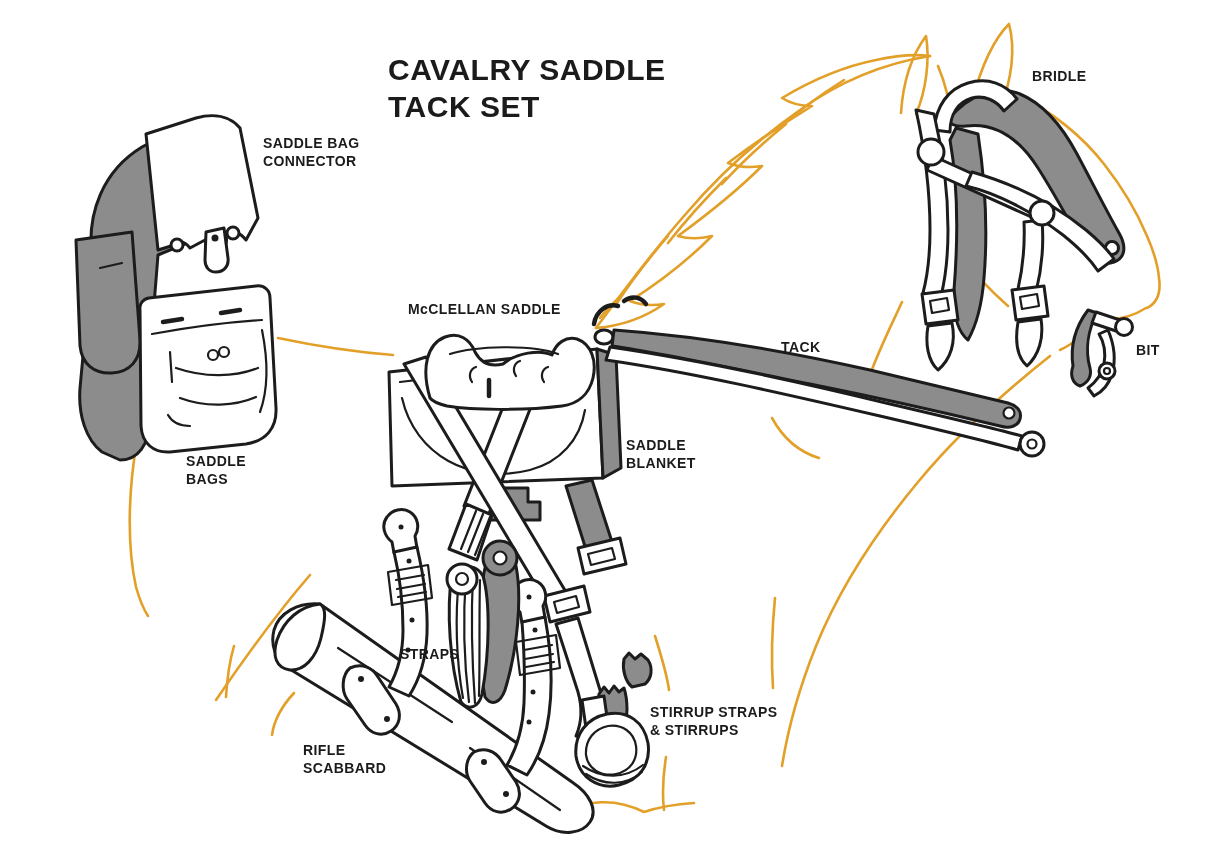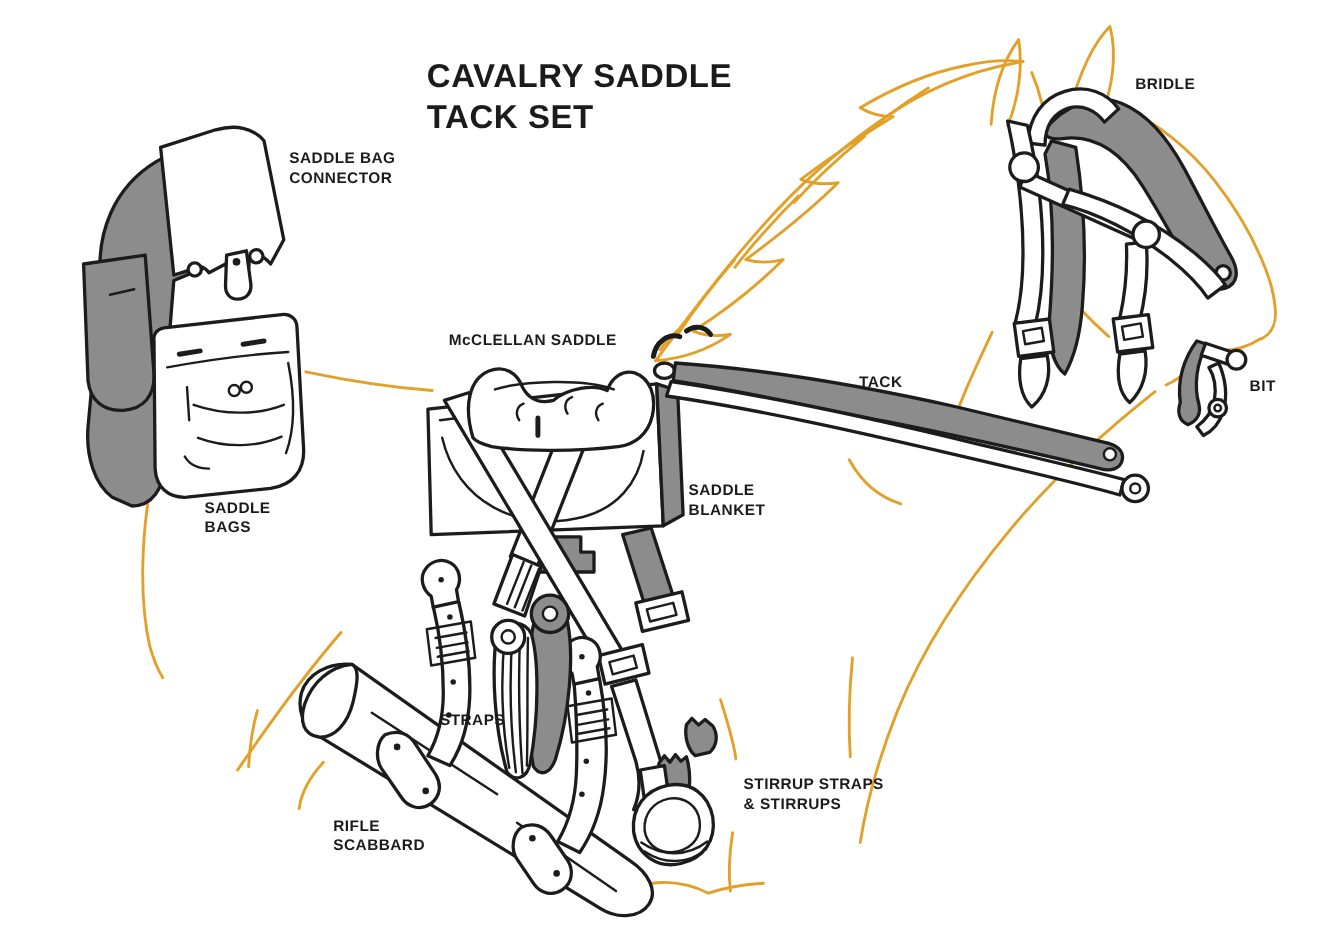--- a/index.html
+++ b/index.html
@@ -236,16 +236,16 @@
 BAGS</div>
 <div class="lbl" style="left:408px;top:300px">McCLELLAN SADDLE</div>
 <div class="lbl" style="left:626px;top:436px">SADDLE
 BLANKET</div>
 <div class="lbl" style="left:1032px;top:67px">BRIDLE</div>
 <div class="lbl" style="left:1136px;top:341px">BIT</div>
 <div class="lbl" style="left:781px;top:338px">TACK</div>
 <div class="lbl" style="left:400px;top:645px">STRAPS</div>
 <div class="lbl" style="left:303px;top:741px">RIFLE
 SCABBARD</div>
-<div class="lbl" style="left:676px;top:703px">STIRRUP STRAPS
+<div class="lbl" style="left:650px;top:703px">STIRRUP STRAPS
 &amp; STIRRUPS</div>
 
 </main>
 
 </body></html>

